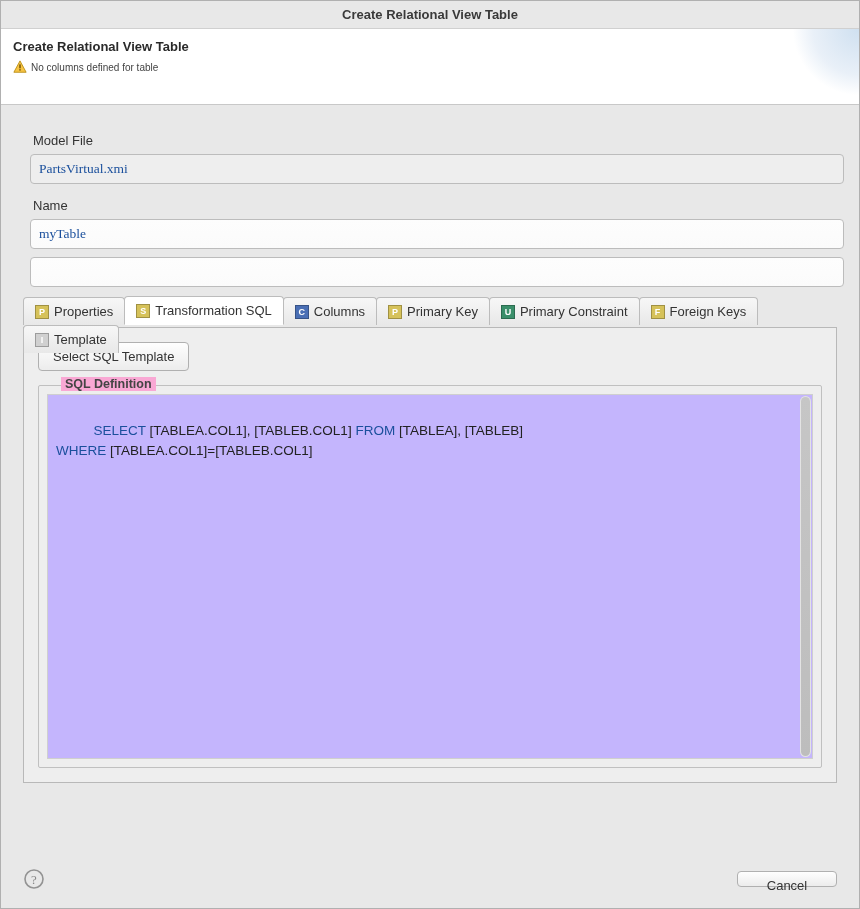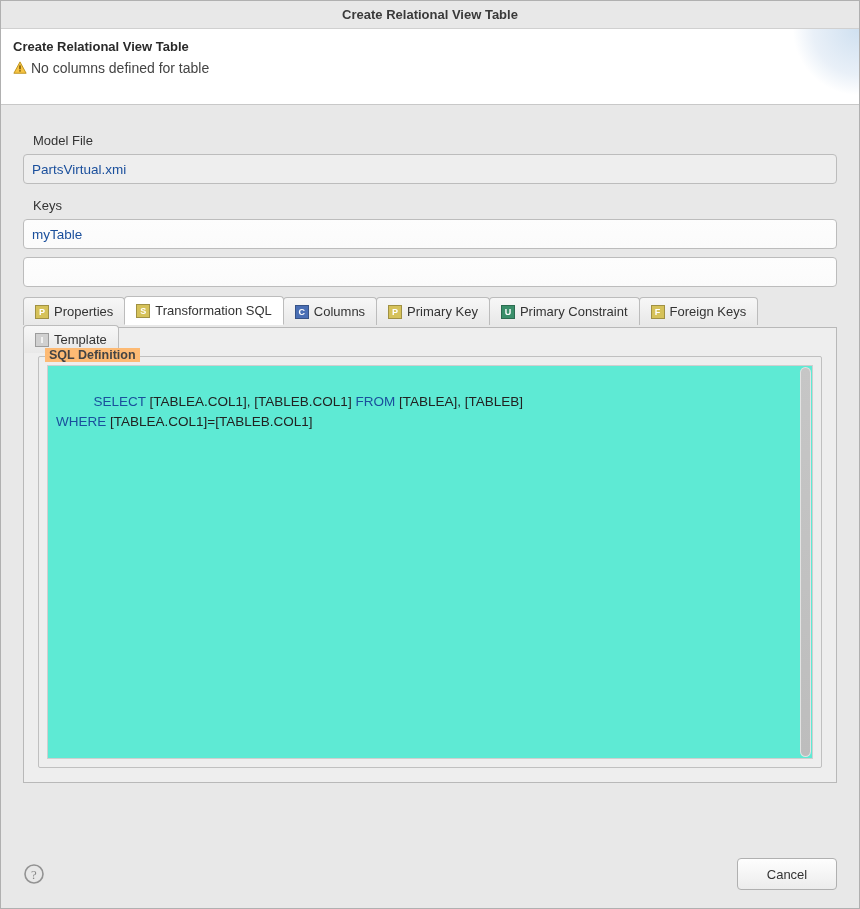--- a/index.html
+++ b/index.html
@@ -44,21 +44,21 @@
   .banner-title {
     font-weight: bold;
     font-size: 13px;
     color: #2a2a2a;
     margin-bottom: 6px;
   }
   .banner-msg {
     display: flex;
     align-items: center;
     gap: 4px;
-    font-size: 14px;
+    font-size: 10px;
     color: #444;
   }
   .warn-icon {
     width: 14px;
     height: 14px;
     display: inline-block;
   }
   .banner-corner {
     position: absolute;
     right: 0;
@@ -77,24 +77,25 @@
     color: #333;
     margin: 6px 0 6px 10px;
   }
   .text-input {
     width: 100%;
     height: 30px;
     border: 1px solid #bcbcbc;
     border-radius: 4px;
     padding: 0 8px;
     font-size: 13.5px;
-    font-family: Liberation Sans, sans-serif;
+    font-family: Liberation Serif, serif;
     background: #ffffff;
     background-image: linear-gradient(#fdfdfd, #fbfbfb);
     color: #1a4f9c;
+    margin-left: 7px;
   }
   .text-input.readonly {
     background: #eeeeee;
     background-image: none;
     color: #1a4f9c;
   }
   .spacer-8 { height: 8px; }
   .tabs-wrap {
     padding: 0 22px;
   }
@@ -151,31 +152,31 @@
     border: 1px solid #c0c0c0;
     border-radius: 2px;
     position: relative;
     flex: 1;
     padding: 8px 8px 8px 8px;
     display: flex;
   }
   .fieldset-legend {
     position: absolute;
     top: -9px;
-    left: 6px;
-    background: #fdba74;
+    left: 22px;
+    background: #f9a8d4;
     padding: 0 4px;
     font-size: 12.5px;
     font-weight: bold;
     color: #444;
   }
   .sql-box {
     flex: 1;
     border: 1px solid #cfcfcf;
-    background: #5eead4;
+    background: #c4b5fd;
     padding: 6px 8px;
     font-family: inherit;
     font-size: 13.5px;
     line-height: 20px;
     color: #222;
     overflow-y: auto;
     white-space: pre-wrap;
     position: relative;
   }
   .sql-scrollbar {
@@ -204,21 +205,21 @@
     align-items: center;
   }
   .help-icon {
     width: 22px;
     height: 22px;
     opacity: 0.75;
   }
   .footer-spacer { flex: 1; }
   .footer .btn {
     width: 100px;
-    height: 32px;
+    height: 16px;
     margin-left: 10px;
     text-align: center;
   }
   .tab-letter-icon {
     width: 14px;
     height: 14px;
     font-size: 9px;
     font-weight: bold;
     color: #fff;
     display: inline-flex;
@@ -248,21 +249,21 @@
         </svg>
       </span>
       <span>No columns defined for table</span>
     </div>
   </div>
 
   <div class="form-area">
     <div class="form-label">Model File</div>
     <input class="text-input readonly" readonly="" value="PartsVirtual.xmi" style="">
     <div class="spacer-8"></div>
-    <div class="form-label">Keys</div>
+    <div class="form-label">Name</div>
     <input class="text-input" value="myTable" style="">
     <div class="spacer-8"></div>
     <input class="text-input" value="" style="">
   </div>
 
   <div class="tabs-wrap">
     <div class="tabbar">
 
       <div class="tab">
         <span class="tab-letter-icon" style="background:#d6c25a">P</span>
@@ -295,20 +296,23 @@
       </div>
 
       <div class="tab">
         <span class="tab-letter-icon" style="background:#d0d0d0">I</span>
         <span>Template</span>
       </div>
 
     </div>
 
     <div class="tab-body">
+      <div>
+        <button class="btn">Select SQL Template</button>
+      </div>
       <div class="fieldset">
         <span class="fieldset-legend">SQL Definition</span>
         <div class="sql-box" id="sql-box">
           <span class="sql-kw">SELECT</span><span> [TABLEA.COL1], [TABLEB.COL1] </span><span class="sql-kw">FROM</span><span> [TABLEA], [TABLEB]
 </span><span class="sql-kw">WHERE</span><span> [TABLEA.COL1]=[TABLEB.COL1]</span><div class="sql-scrollbar"></div>
         </div>
       </div>
     </div>
   </div>
 

